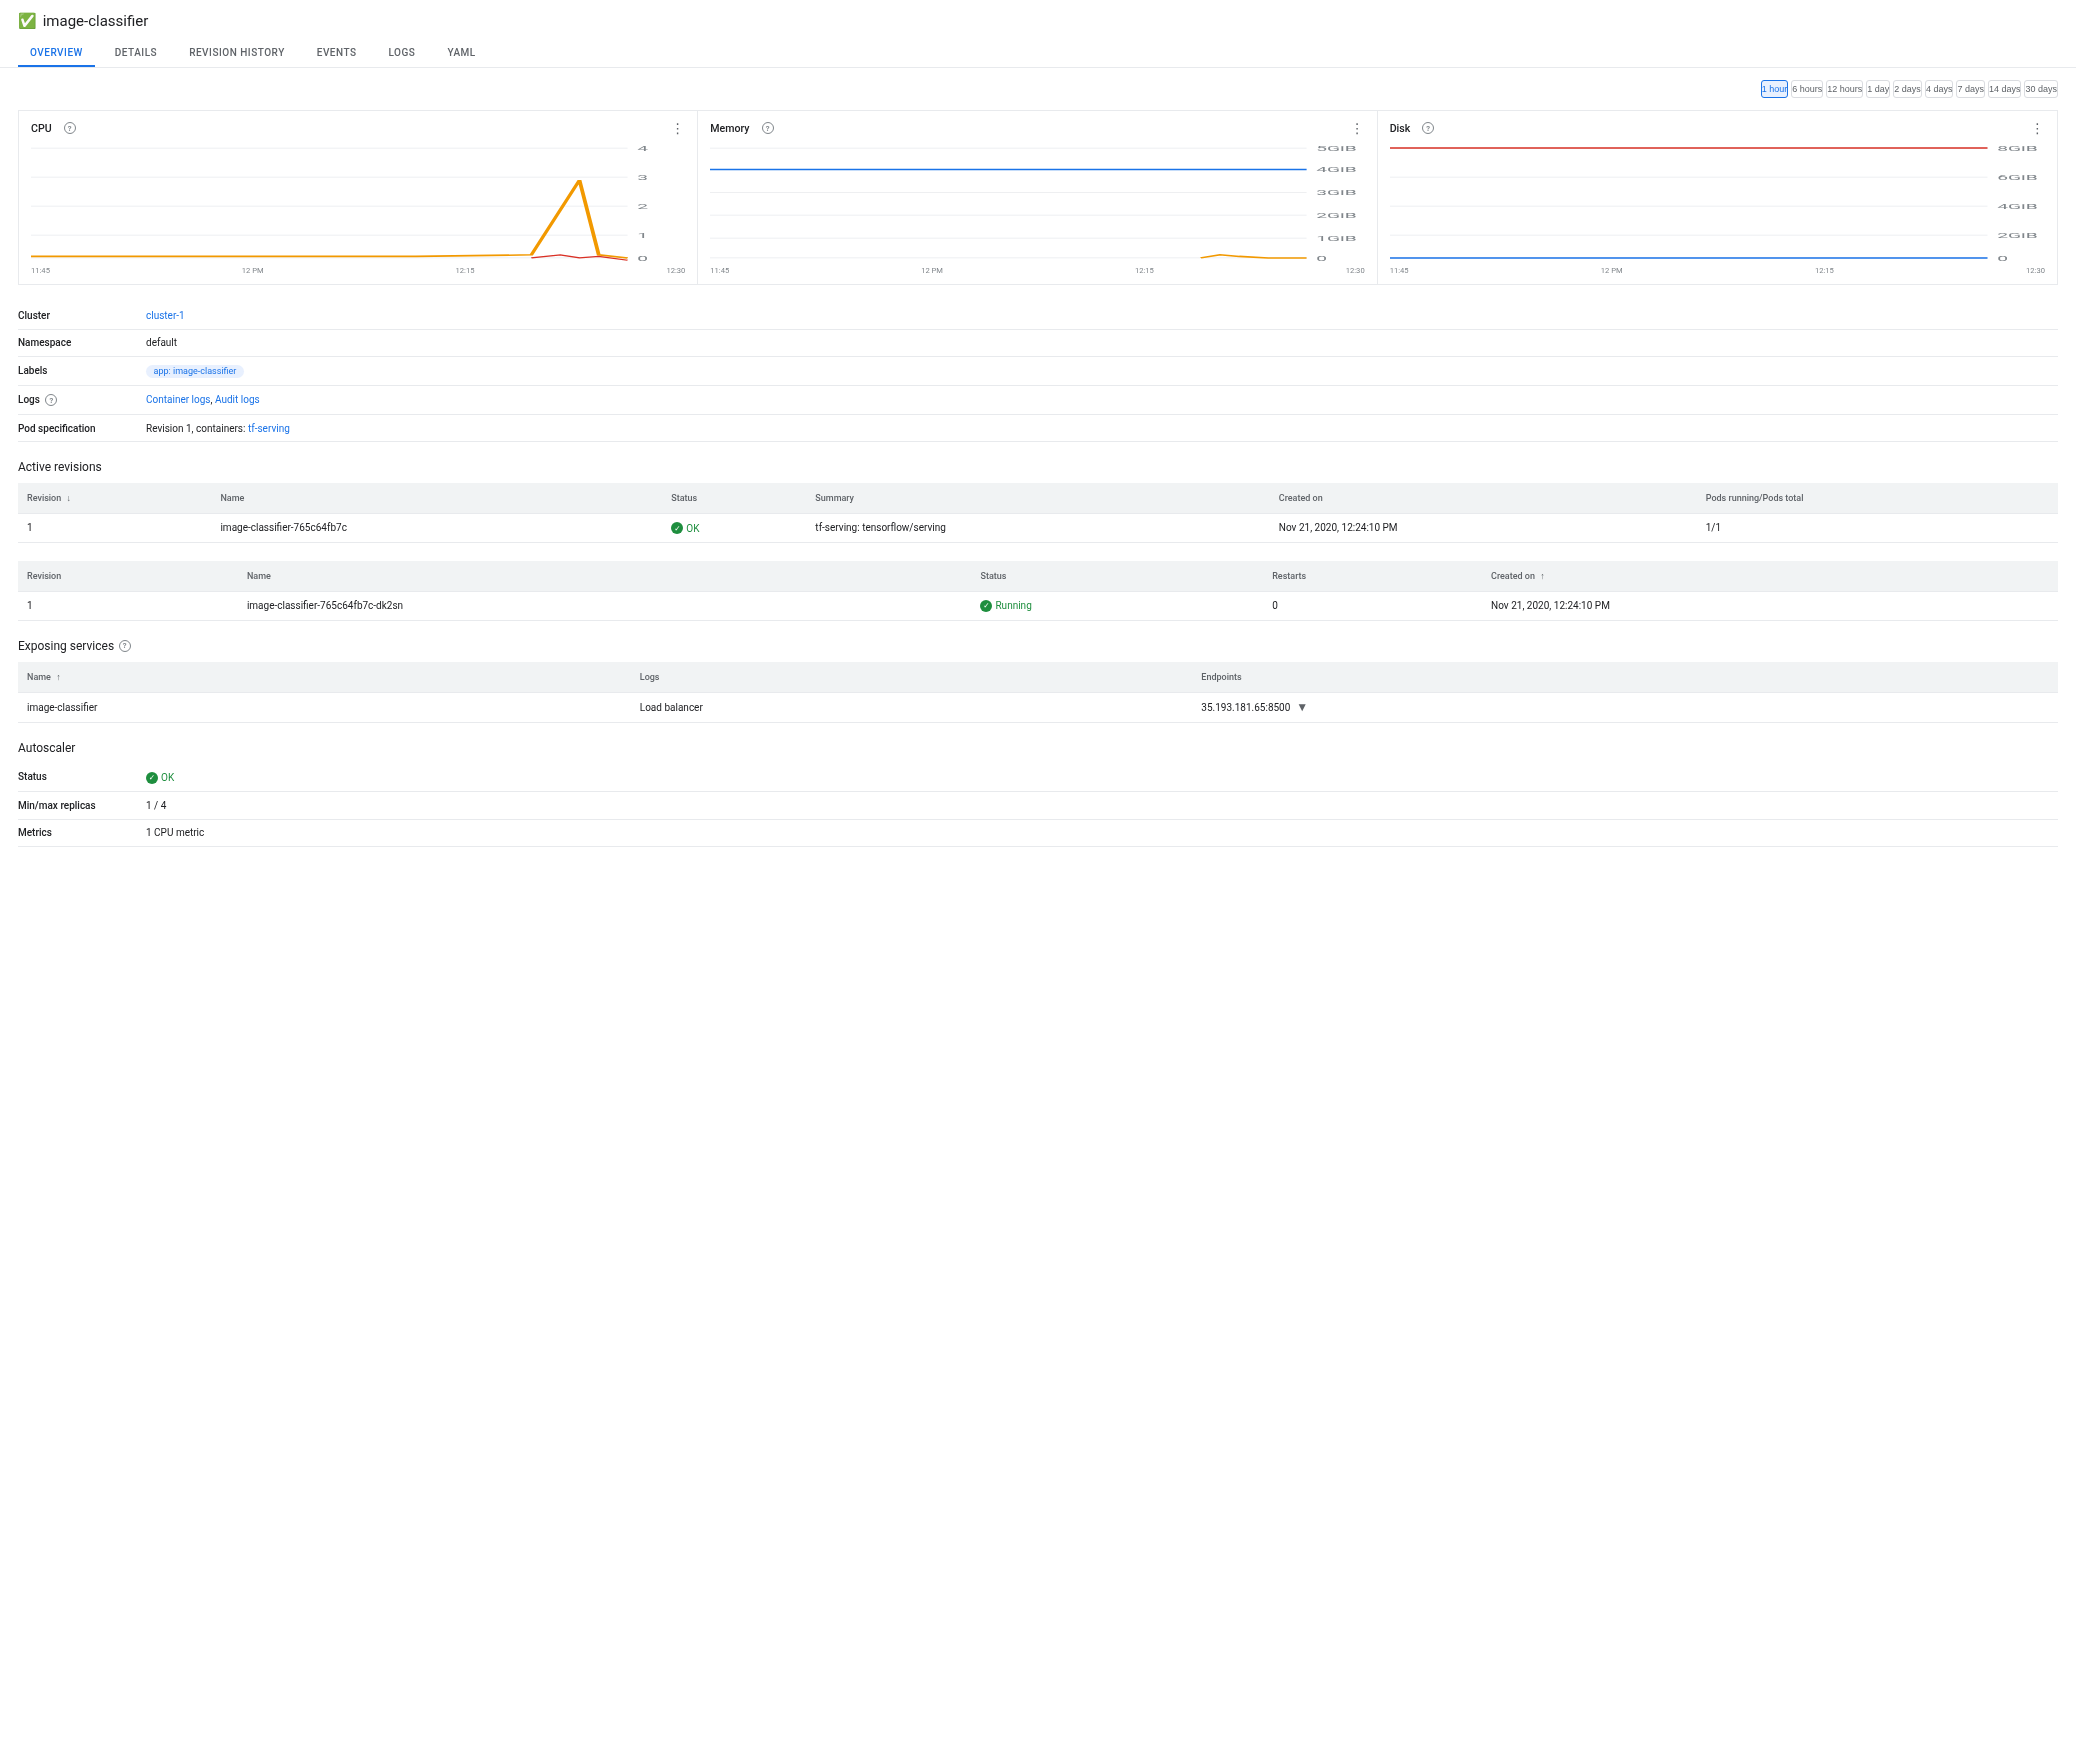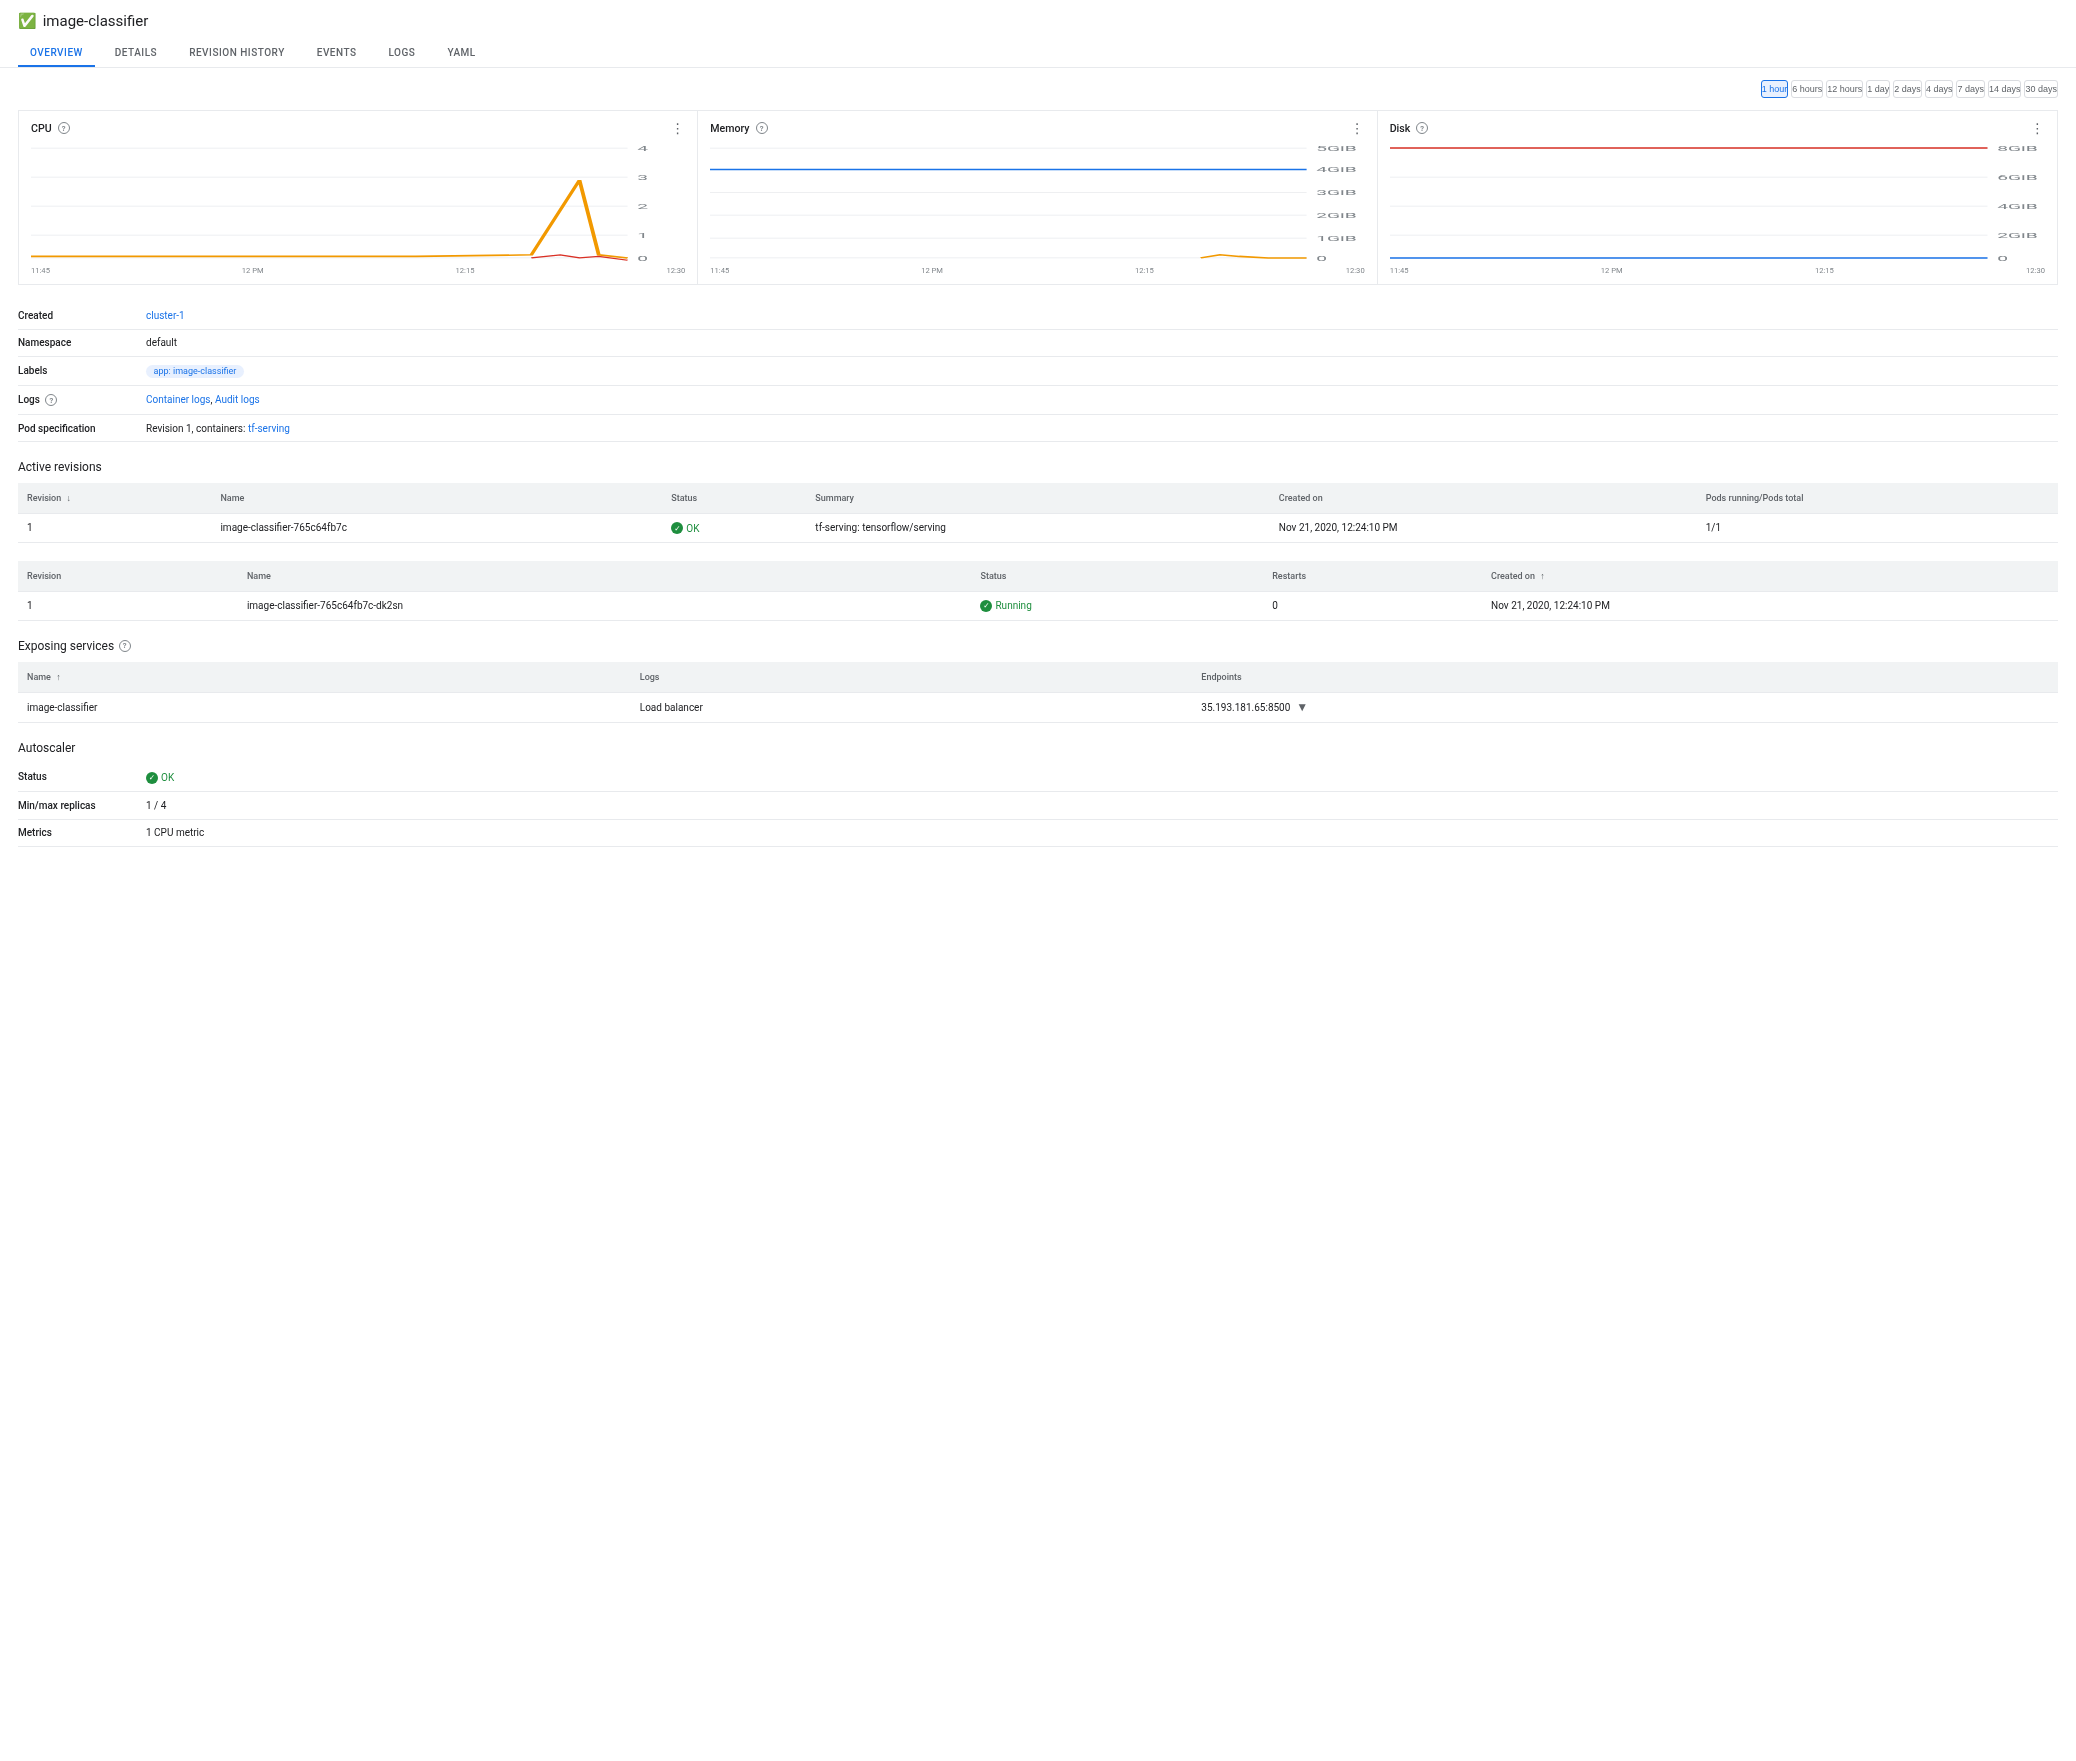--- a/index.html
+++ b/index.html
@@ -22,21 +22,21 @@
     
     .time-range-bar { display: flex; justify-content: flex-end; align-items: center; gap: 3px; margin-bottom: 12px; }
     .time-btn { padding: 3px 0; font-size: 9px; border: 0.8px solid #dadce0; background: #fff; border-radius: 3px; cursor: pointer; color: #5f6368; }
     .time-btn.active { background: #e8f0fe; border-color: #1a73e8; color: #1a73e8; font-weight: 500; }
     
     
     .charts-row { display: grid; grid-template-columns: 1fr 1fr 1fr; gap: 0; border: 0.8px solid #e8eaed; margin-bottom: 18px; }
     .chart-container { padding: 9px 12px; border-right: 0.8px solid #e8eaed; }
     .chart-container:last-child { border-right: none; }
     .chart-header { display: flex; align-items: center; justify-content: space-between; margin-bottom: 6px; }
-    .chart-title { font-size: 10.6px; font-weight: 500; display: flex; align-items: center; gap: 6px; text-align: right; }
+    .chart-title { font-size: 10.6px; font-weight: 500; display: flex; align-items: center; gap: 12px; text-align: right; }
     .help-icon { display: inline-flex; align-items: center; justify-content: center; width: 12px; height: 12px; border-radius: 50%; border: 0.8px solid #80868b; color: #80868b; font-size: 7.6px; font-weight: bold; cursor: pointer; }
     .more-icon { color: #5f6368; cursor: pointer; font-size: 13.7px; letter-spacing: 0.8px; }
     
     
     .chart-svg-wrap { position: relative; }
     .chart-svg-wrap svg { display: block; }
     
     
     .info-table { width: 100%; border-collapse: collapse; margin-bottom: 18px; }
     .info-table tr { border-bottom: 0.8px solid #e8eaed; }
@@ -210,21 +210,21 @@
           <span>12:15</span>
           <span>12:30</span>
         </div>
       </div>
     </div>
   </div>
 
   <table class="info-table">
     <tbody>
         <tr>
-      <td>Created</td>
+      <td>Cluster</td>
       <td><a class="link">cluster-1</a></td>
     </tr>
     <tr>
       <td>Namespace</td>
       <td>default</td>
     </tr>
     <tr>
       <td>Labels</td>
       <td><span class="label-chip">app: image-classifier</span></td>
     </tr>

